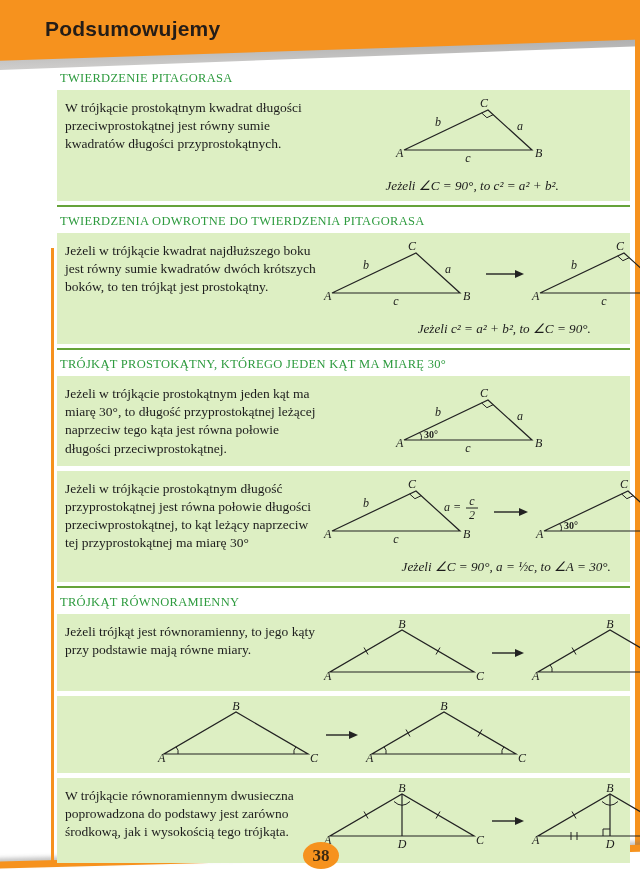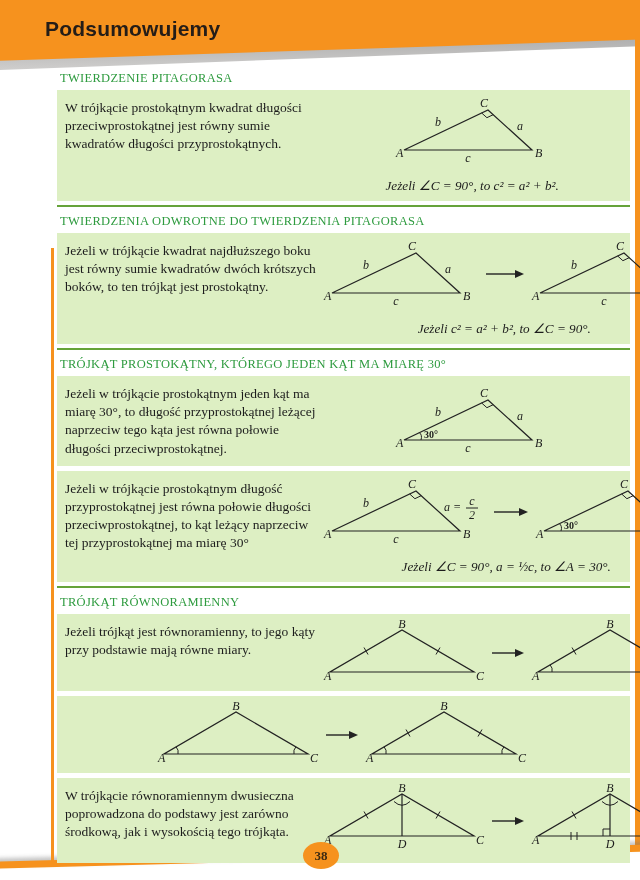--- a/index.html
+++ b/index.html
@@ -32,21 +32,21 @@
   }
   .bottom-band {
     position:absolute; left:-6px; top:853px; width:660px; height:7px;
     background:#F6921E; transform:rotate(-1.5deg);
     box-shadow:0 -3px 4px rgba(120,120,120,0.45);
   }
   .page-badge {
     position:absolute; left:303px; top:842px; width:36px; height:27px;
     background:#F6921E; border-radius:50%;
     display:flex; align-items:center; justify-content:center;
-    font-weight:bold; font-size:13px; color:#3c2a12; z-index:5;
+    font-weight:bold; font-size:17px; color:#3c2a12; z-index:5;
   }
   
   .sidebar-photo {
     position:absolute; left:0; top:248px; width:54px; height:616px;
     border-right:3px solid #F6921E;
     background:
       radial-gradient(circle at 55% 34%, rgba(255,250,225,0.95) 0%, rgba(255,244,210,0.55) 14%, rgba(255,244,210,0) 30%),
       linear-gradient(to bottom,
         #ffffff 0%, #fdf6e8 6%, #f8ead0 14%, #f5e0ba 24%,
         #f8e5c0 32%, #f3d9ad 38%, #e3c append 0%, #e3c79d 44%,

